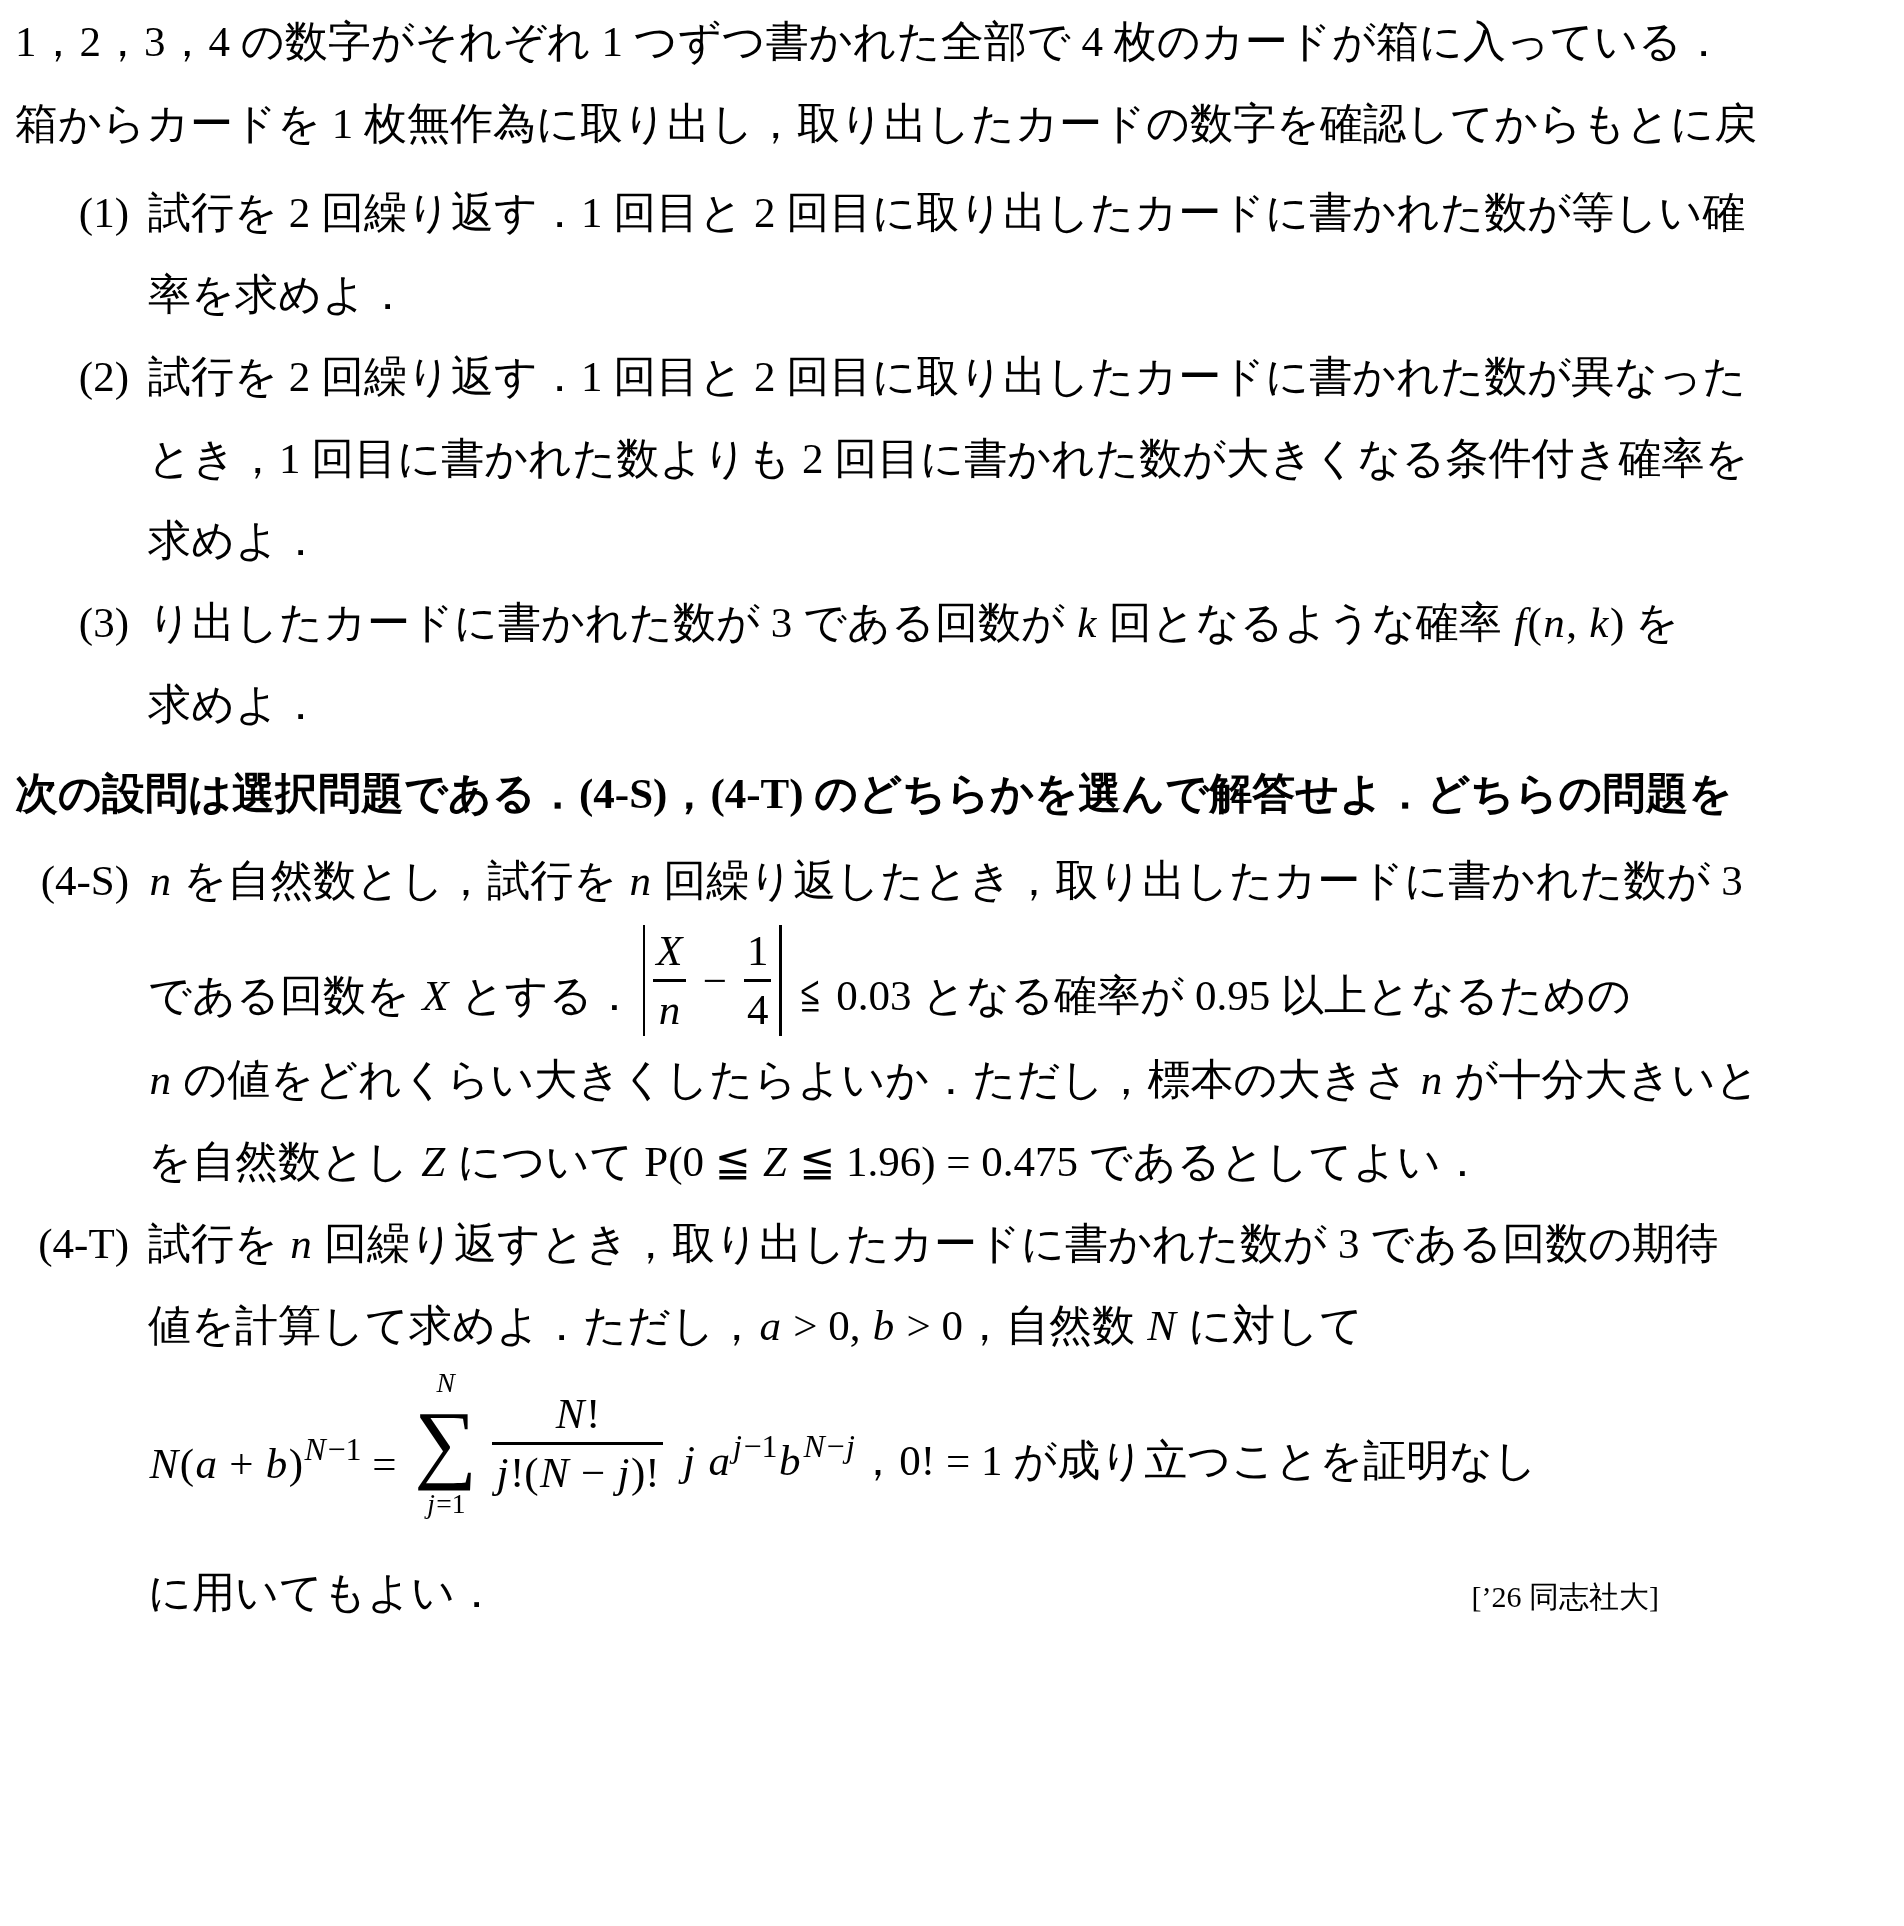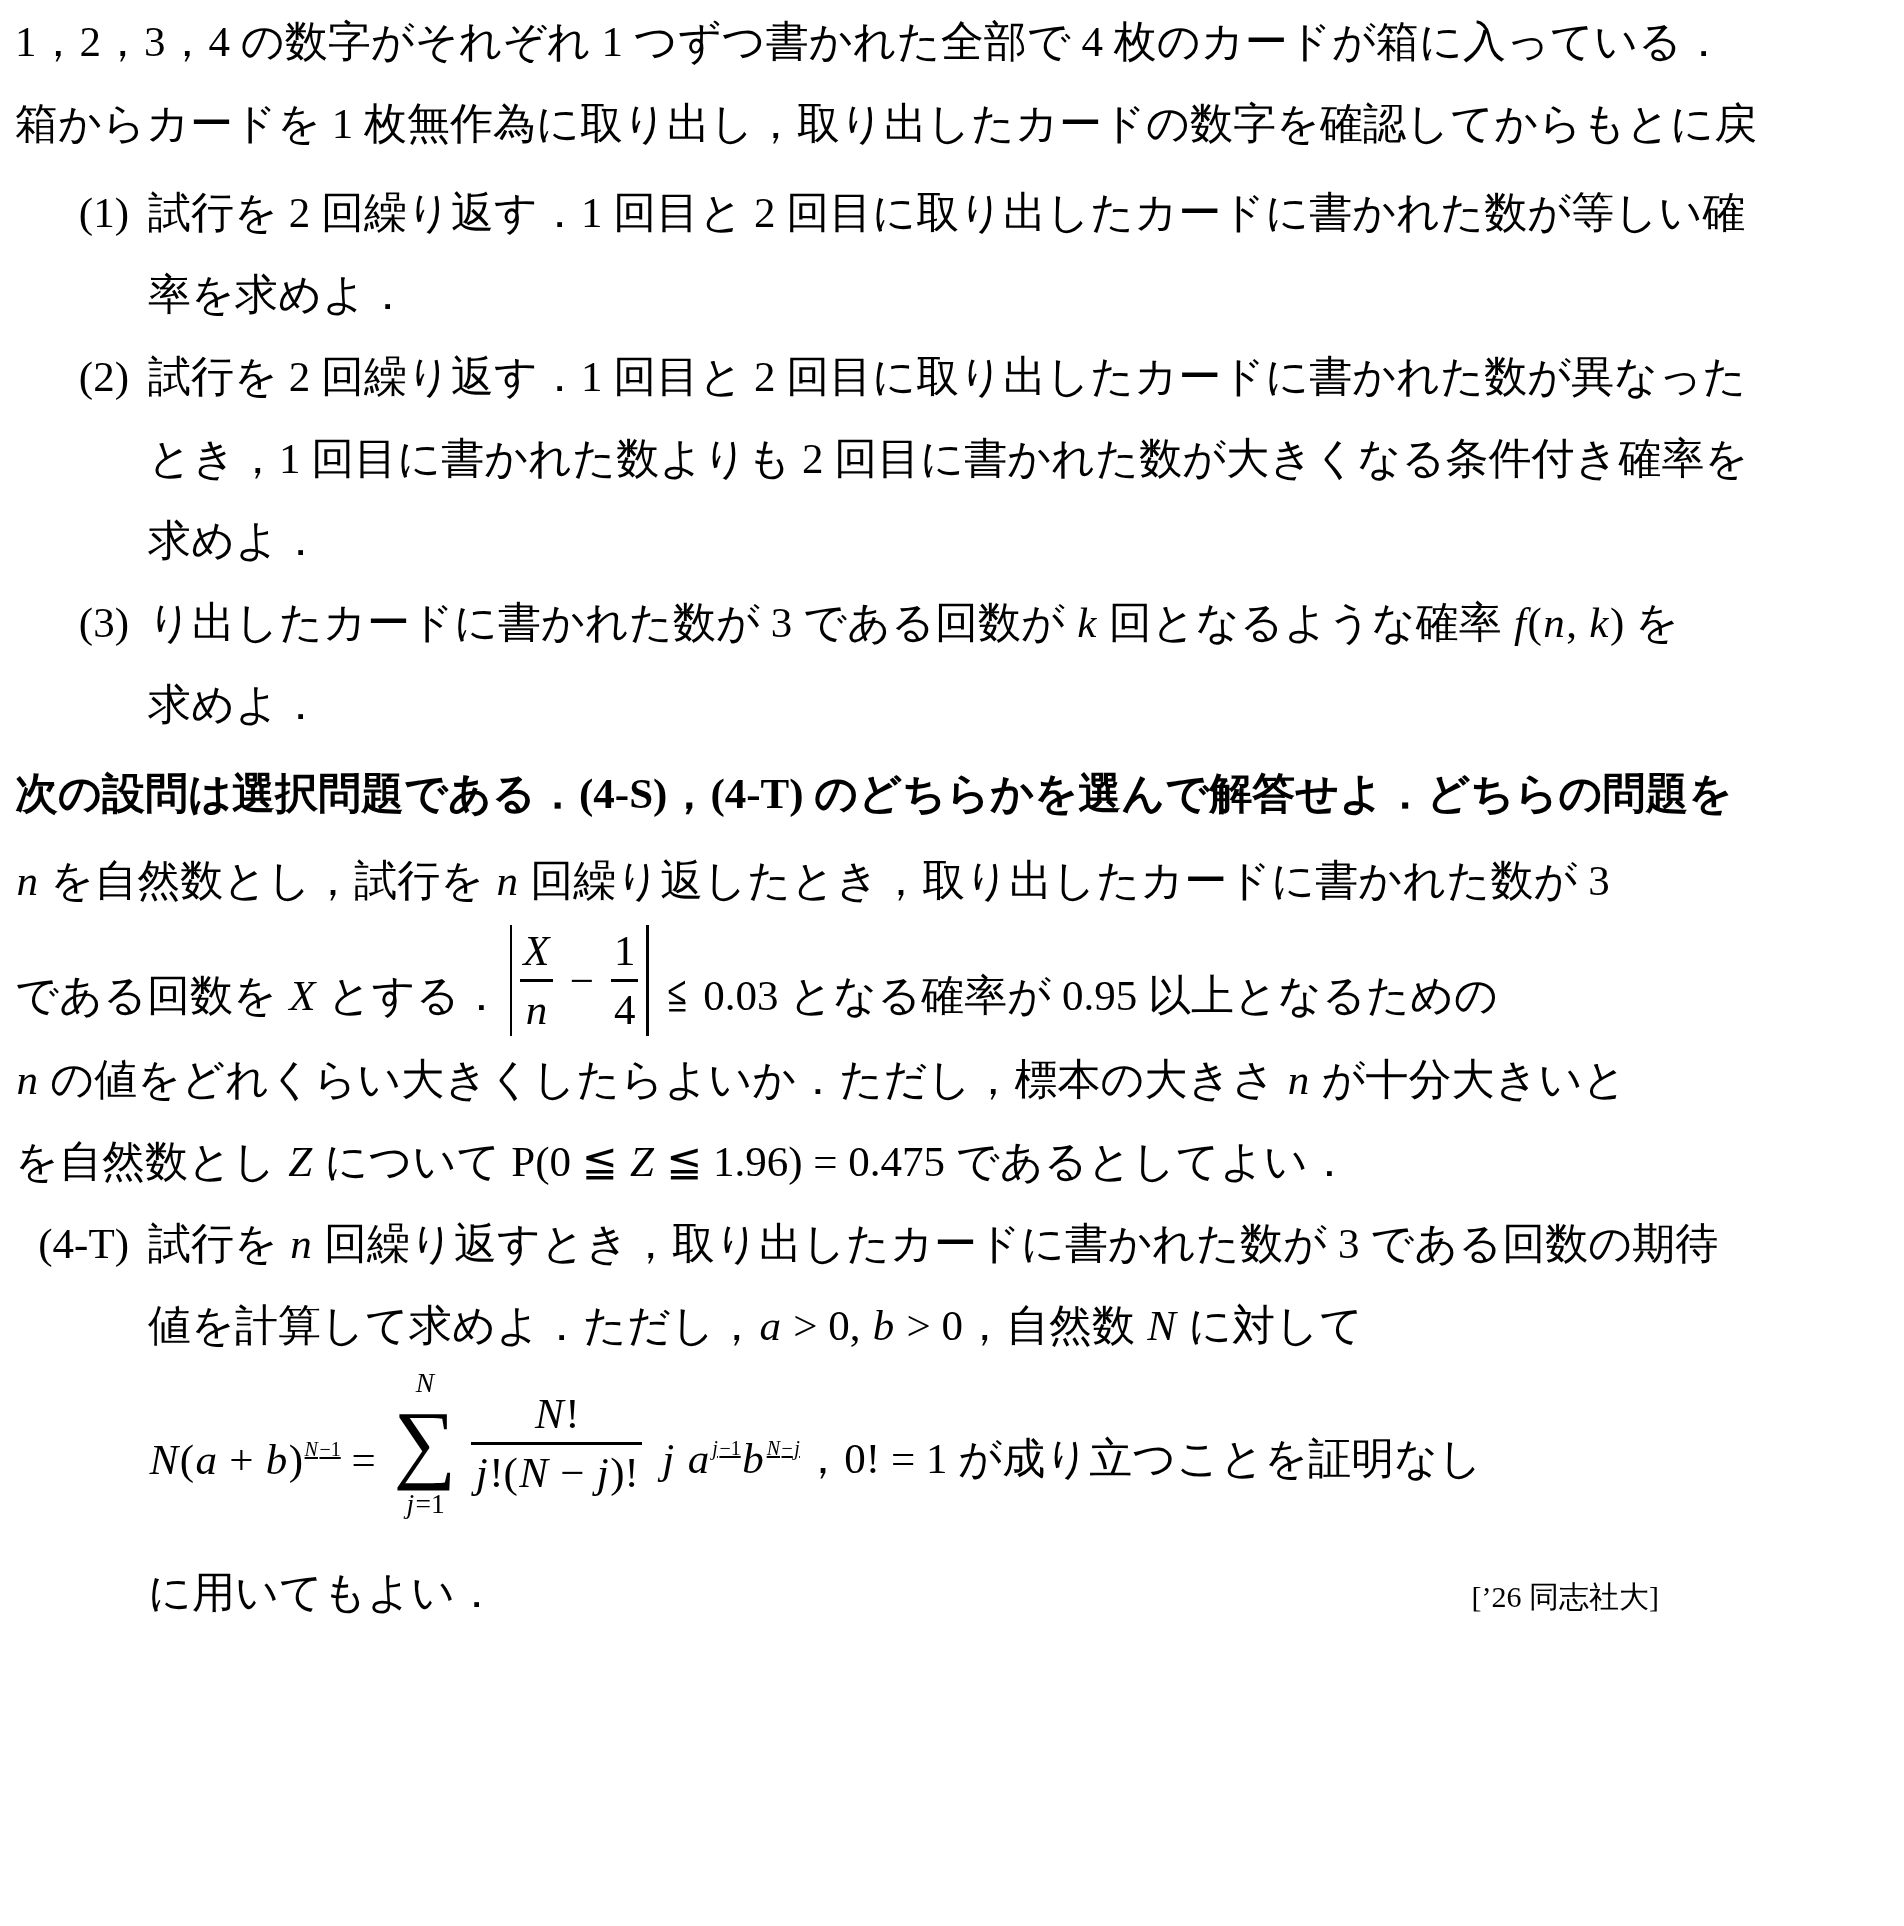--- a/index.html
+++ b/index.html
@@ -27,21 +27,21 @@
   .frac { display:inline-flex; flex-direction:column; align-items:center; line-height:1.05; margin:0 8px; }
   .frac .fbar { align-self:stretch; height:3px; background:#000; margin:5px 0; }
   .frac .num, .frac .den { padding:0 3px; white-space:pre; }
   .mop { margin:0 9px; }
 
   
   .formularow { display:flex; align-items:center; min-height:140px; white-space:pre; }
   .sum { display:inline-flex; flex-direction:column; align-items:center; line-height:1; margin:0 7px; }
   .sum .lim { font-size:27.5px; line-height:1.15; white-space:pre; }
   .sum .sigma { font-size:88px; line-height:1.02; }
-  .sup { font-size:20px; vertical-align:18px; white-space:pre;text-decoration:underline; }
+  .sup { font-size:32px; vertical-align:18px; white-space:pre; }
 
   .footerline { display:flex; align-items:baseline; line-height:82px; white-space:pre; }
   .attribution { margin-left:auto; margin-right:230px; font-size:30px; }
 </style>
 </head>
 <body>
 
 <div class="page">
 
   <div class="para">
@@ -72,20 +72,21 @@
       <div class="ln"><span class="tt">り出したカードに書かれた数が 3 である回数が </span><span class="v">k</span><span class="tt"> 回となるような確率 </span><span class="v">f</span><span class="tt">(</span><span class="v">n</span><span class="tt">, </span><span class="v">k</span><span class="tt">) を</span></div>
       <div class="ln"><span class="tt">求めよ．</span></div>
     </div>
   </div>
 
   <div class="para mt2">
     <div class="ln"><span class="tt">次の設問は選択問題である．(4-S)，(4-T) のどちらかを選んで解答せよ．どちらの問題を</span></div>
   </div>
 
   <div class="item mt3">
+    <div class="ilabel">(4-S)</div>
     <div class="ibody">
       <div class="ln"><span class="v">n</span><span class="tt"> を自然数とし，試行を </span><span class="v">n</span><span class="tt"> 回繰り返したとき，取り出したカードに書かれた数が 3</span></div>
       <div class="mathline">
         <span class="fgrp"><span class="tt">である回数を </span><span class="v">X</span><span class="tt"> とする．</span></span>
         <span class="absgrp">
           <span class="vbar"></span>
           <span class="frac">
             <span class="num v">X</span>
             <span class="fbar"></span>
             <span class="den v">n</span>

